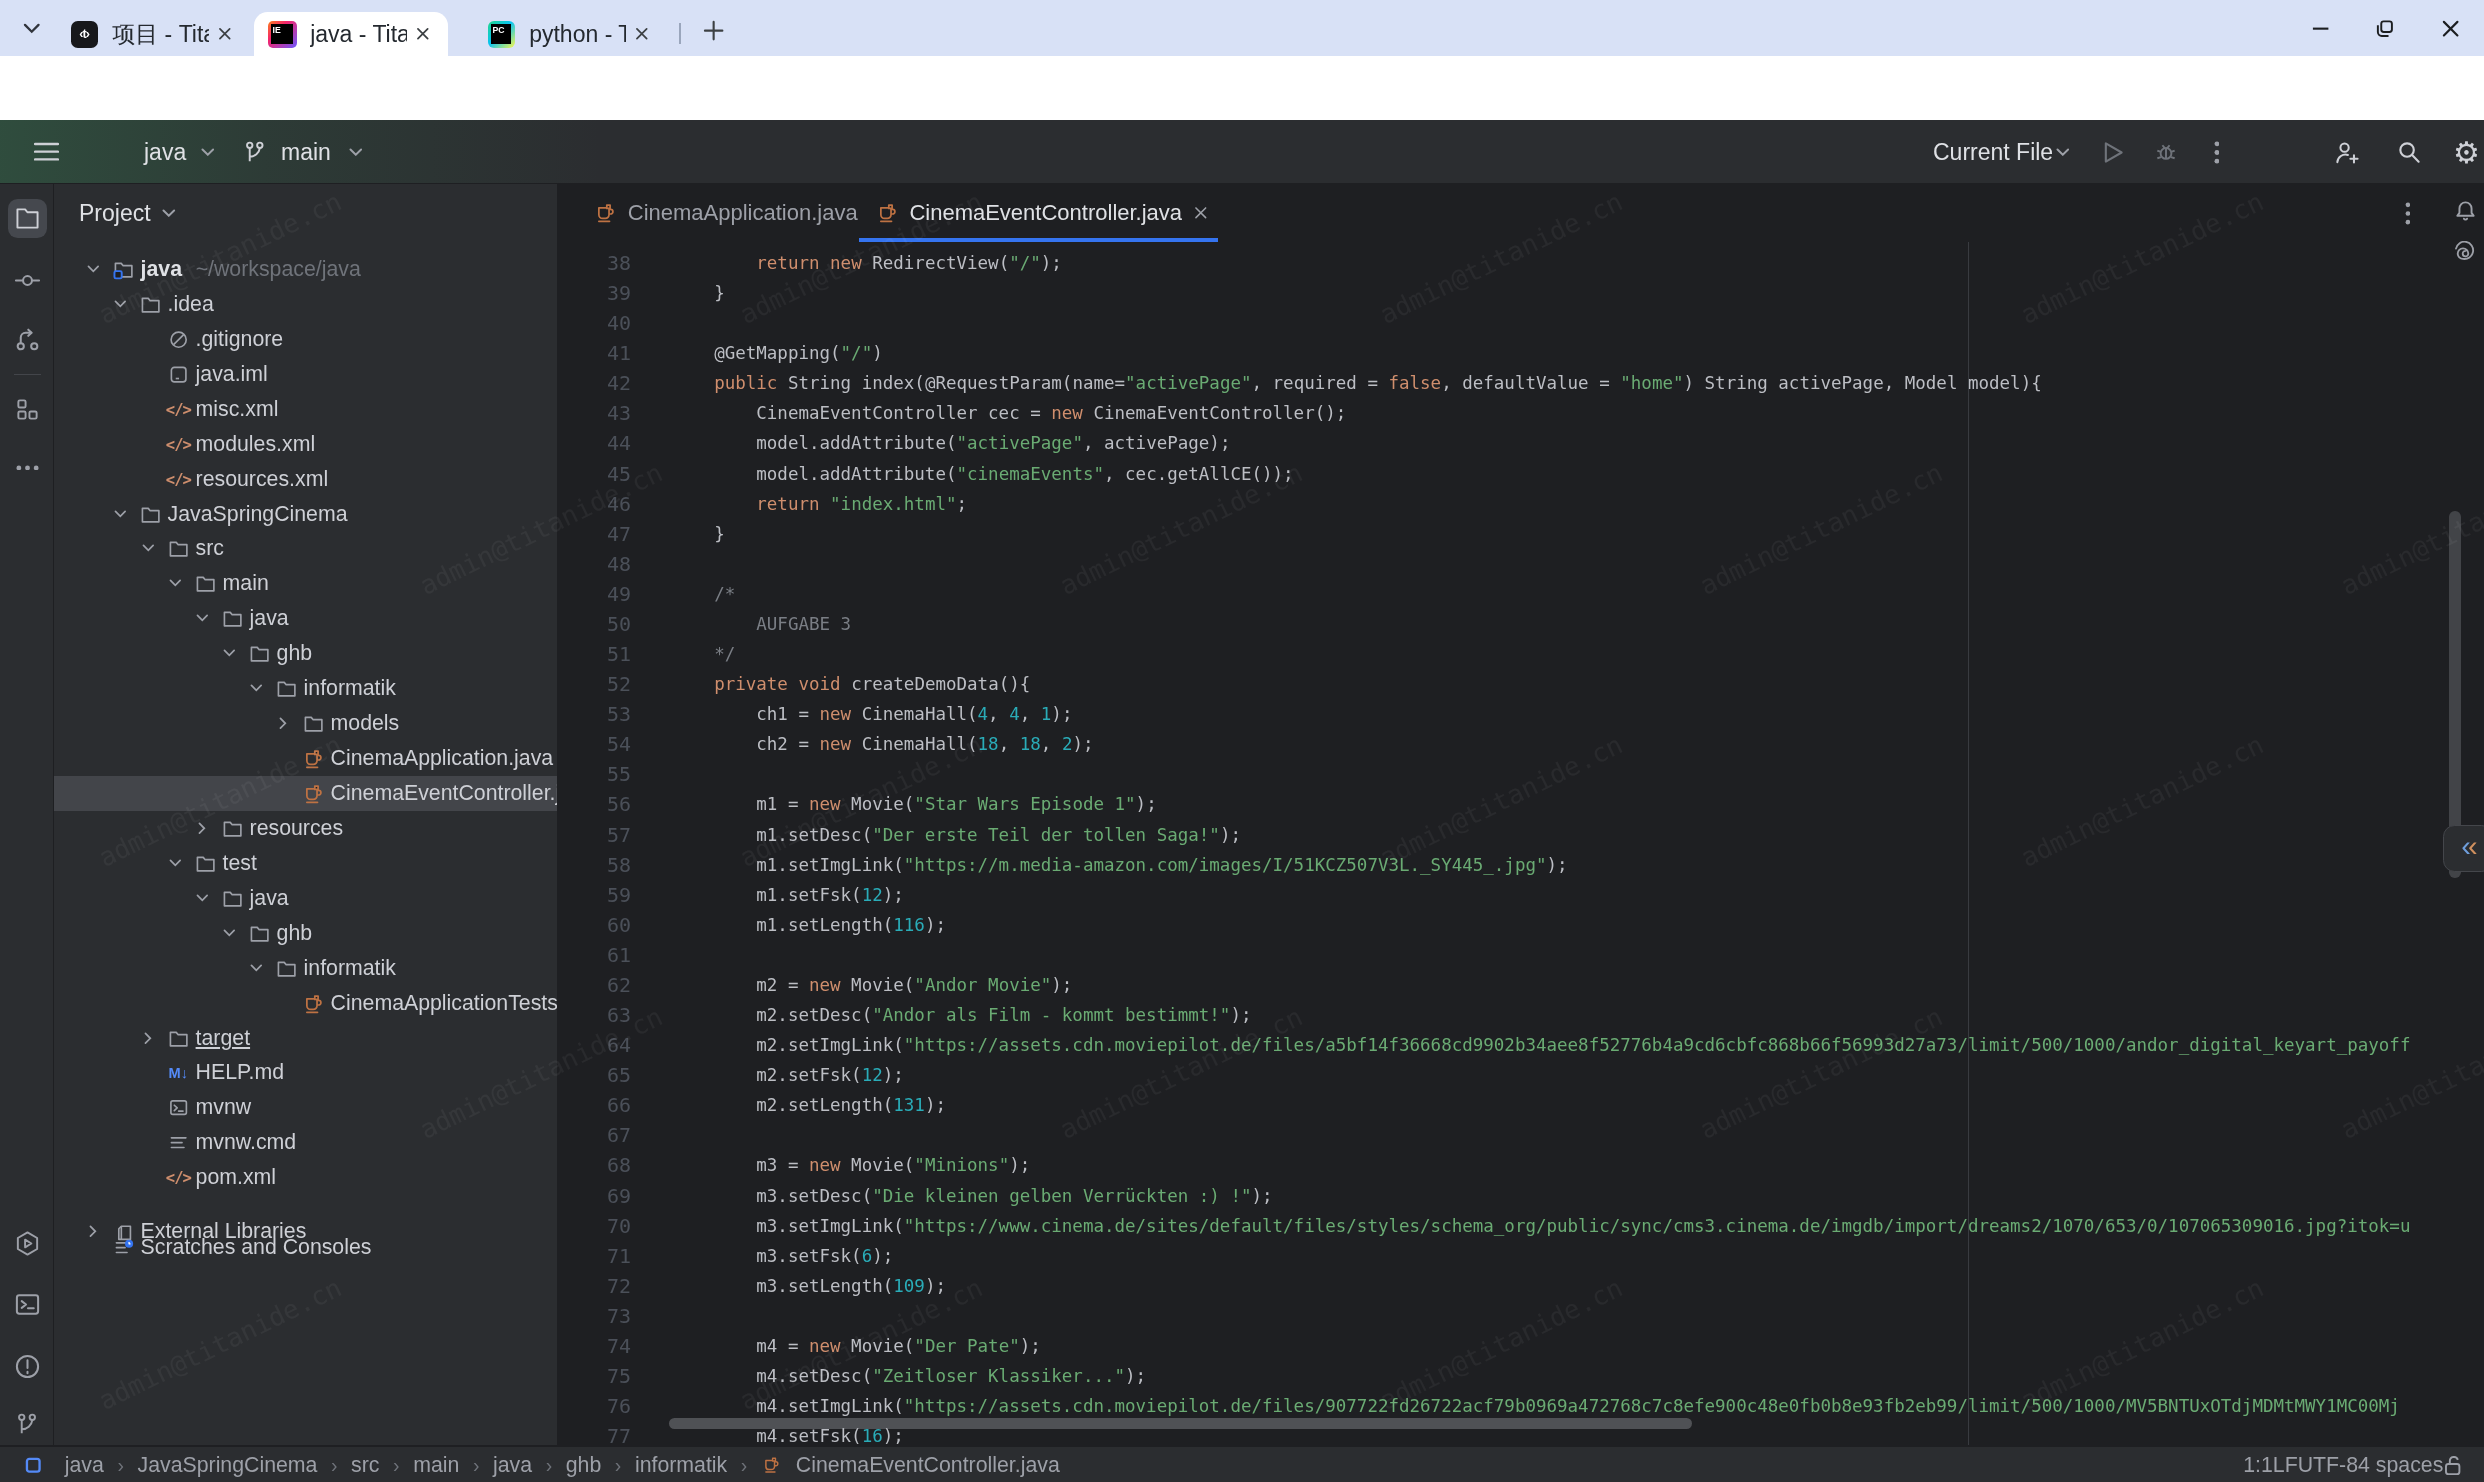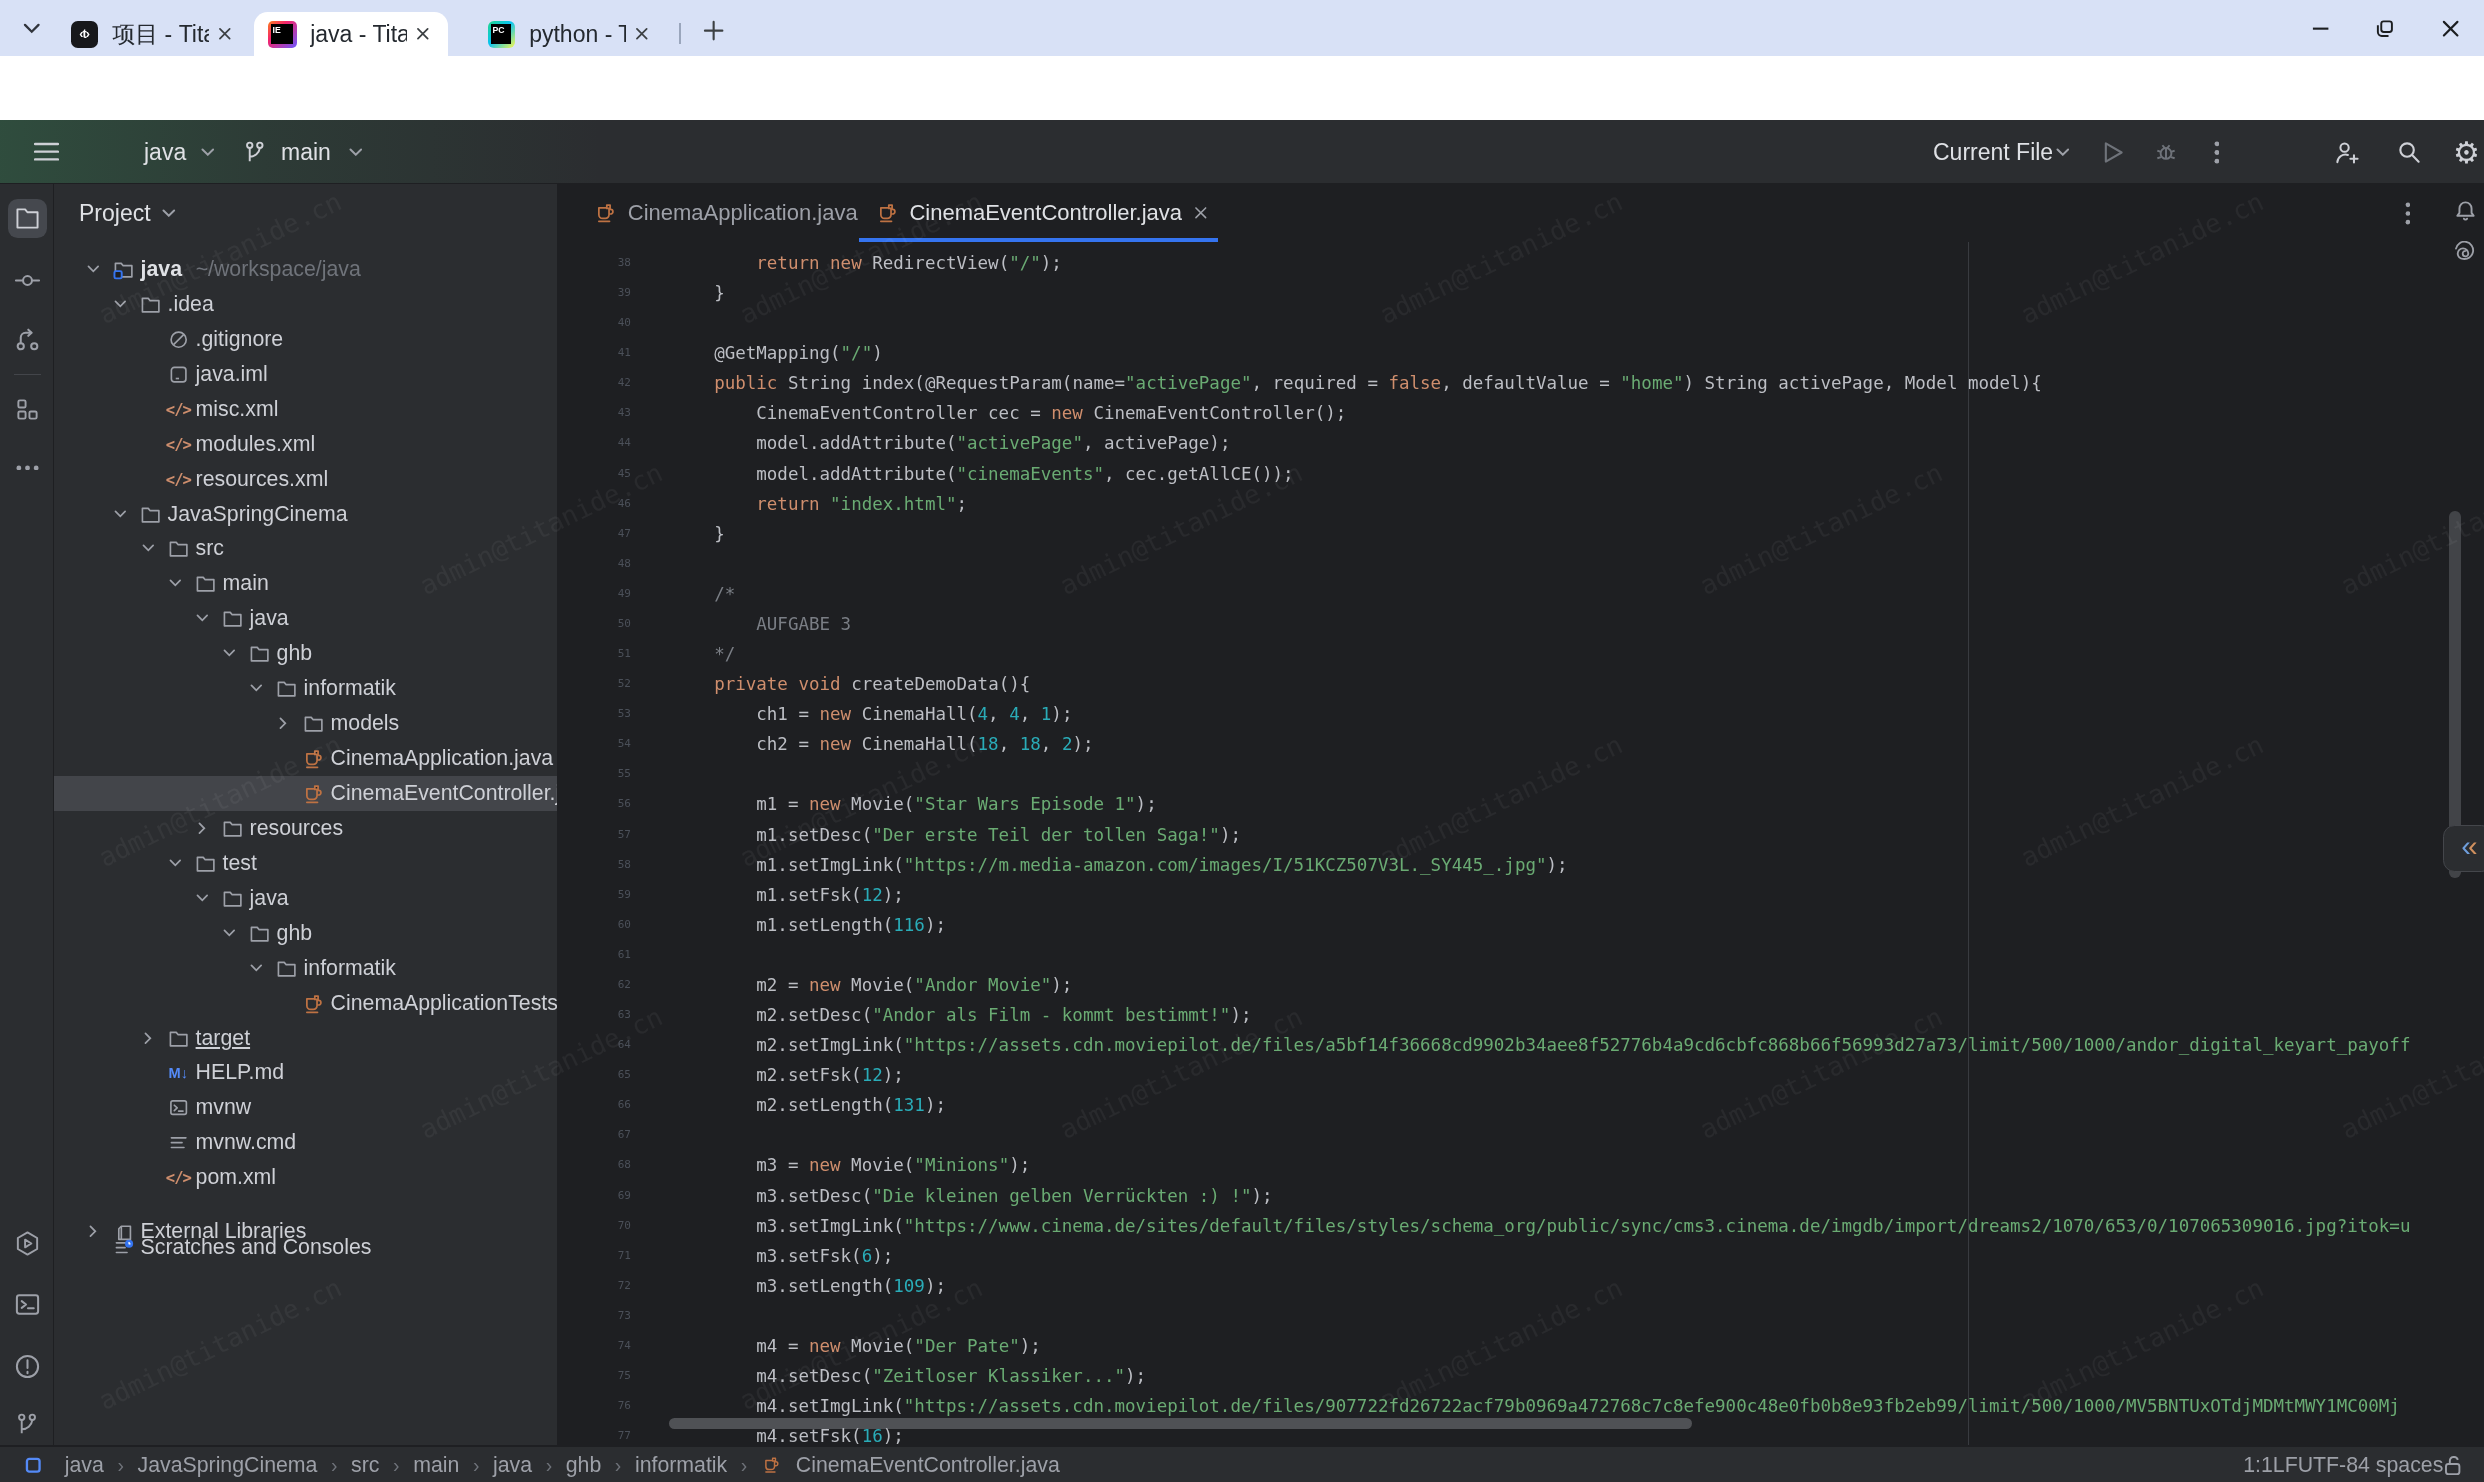--- a/index.html
+++ b/index.html
@@ -74,21 +74,21 @@
   .etab { position:absolute; top:0; height:58px; display:flex; align-items:center; gap:11.6px; padding:0 17.5px;
           font-size:22px; color:#9DA0A8; }
   .etab.active { color:#DFE1E5; }
   .etab.active::after { content:""; position:absolute; left:0; right:0; bottom:0; height:3.9px; background:#3574F0; }
   .etab .eclose { width:27px; height:27px; display:flex; align-items:center; justify-content:center; color:#9DA0A8; border-radius:5.8px;}
   .emore { position:absolute; left:1834px; top:13.6px; width:31px; height:31px; display:flex; align-items:center; justify-content:center; color:#9DA0A8;}
 
   .code { position:absolute; left:0; top:64px; width:1926px; height:1197px; overflow:hidden;
           font-family:"DejaVu Sans Mono",monospace; font-size:17.5px; }
   .cline { position:absolute; left:0; width:3493px; height:30px; line-height:30px; white-space:pre; padding-left:114px; }
-  .ln { position:absolute; left:0; top:0; width:73px; text-align:right; color:#4B5059; font-size:11px; }
+  .ln { position:absolute; left:0; top:0; width:73px; text-align:right; color:#4B5059; font-size:20px; }
   .tok-d{color:#BCBEC4} .tok-k{color:#CF8E6D} .tok-s{color:#6AAB73} .tok-nm{color:#2AACB8} .tok-c{color:#7A7E85}
   .marginguide { position:absolute; left:1410px; top:58px; width:1px; height:1203px; background:#393B40; }
   .vscroll { position:absolute; left:1891px; top:327px; width:11.6px; height:367px; border-radius:5.8px; background:rgba(134,137,142,0.35); }
   .hscroll { position:absolute; left:111px; top:1234px; width:1023px; height:10.7px; border-radius:5.8px; background:rgba(160,163,167,0.38); }
   .rstripicon { position:absolute; display:flex; align-items:center; justify-content:center; color:#9DA0A8; }
   .collapse-btn { position:absolute; left:1885px; top:641px; width:50px; height:47px; background:#2B2D30;
                   border:1px solid #44464B; border-radius:11.6px; display:flex; align-items:center; justify-content:center;
                   font-size:29px; letter-spacing:-2.9px; padding-bottom:3.9px;}
   .collapse-btn b { color:#6F9EDB; font-weight:normal;} .collapse-btn i { color:#D0905F; font-style:normal;}
 

